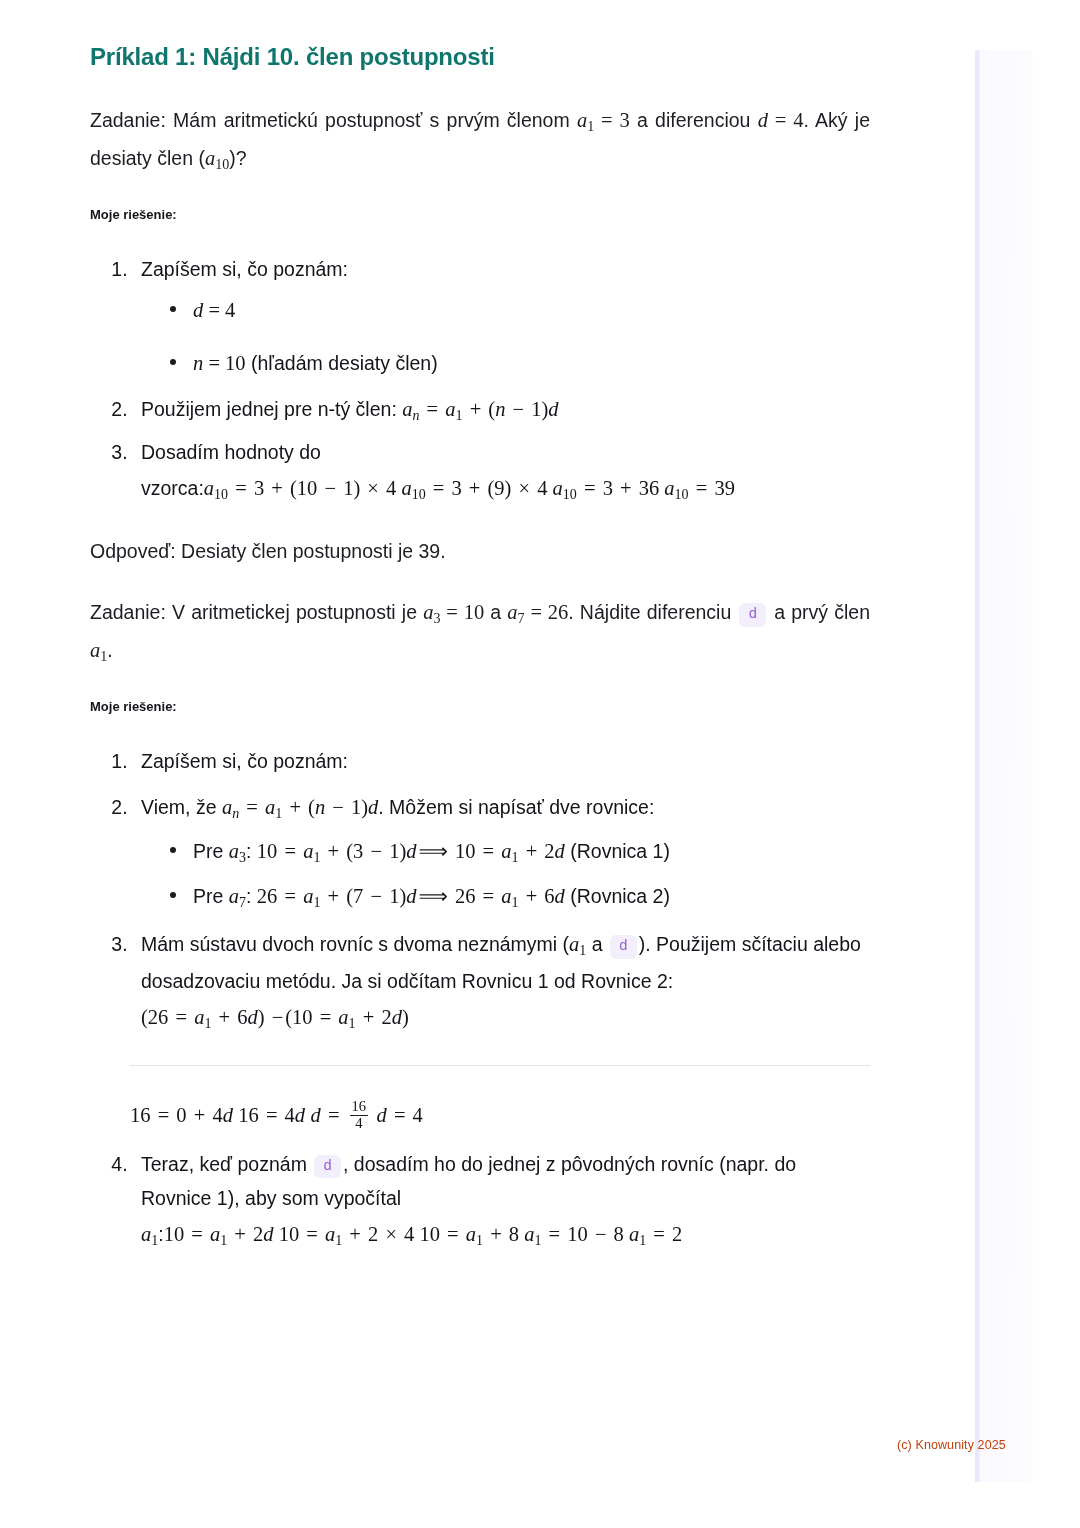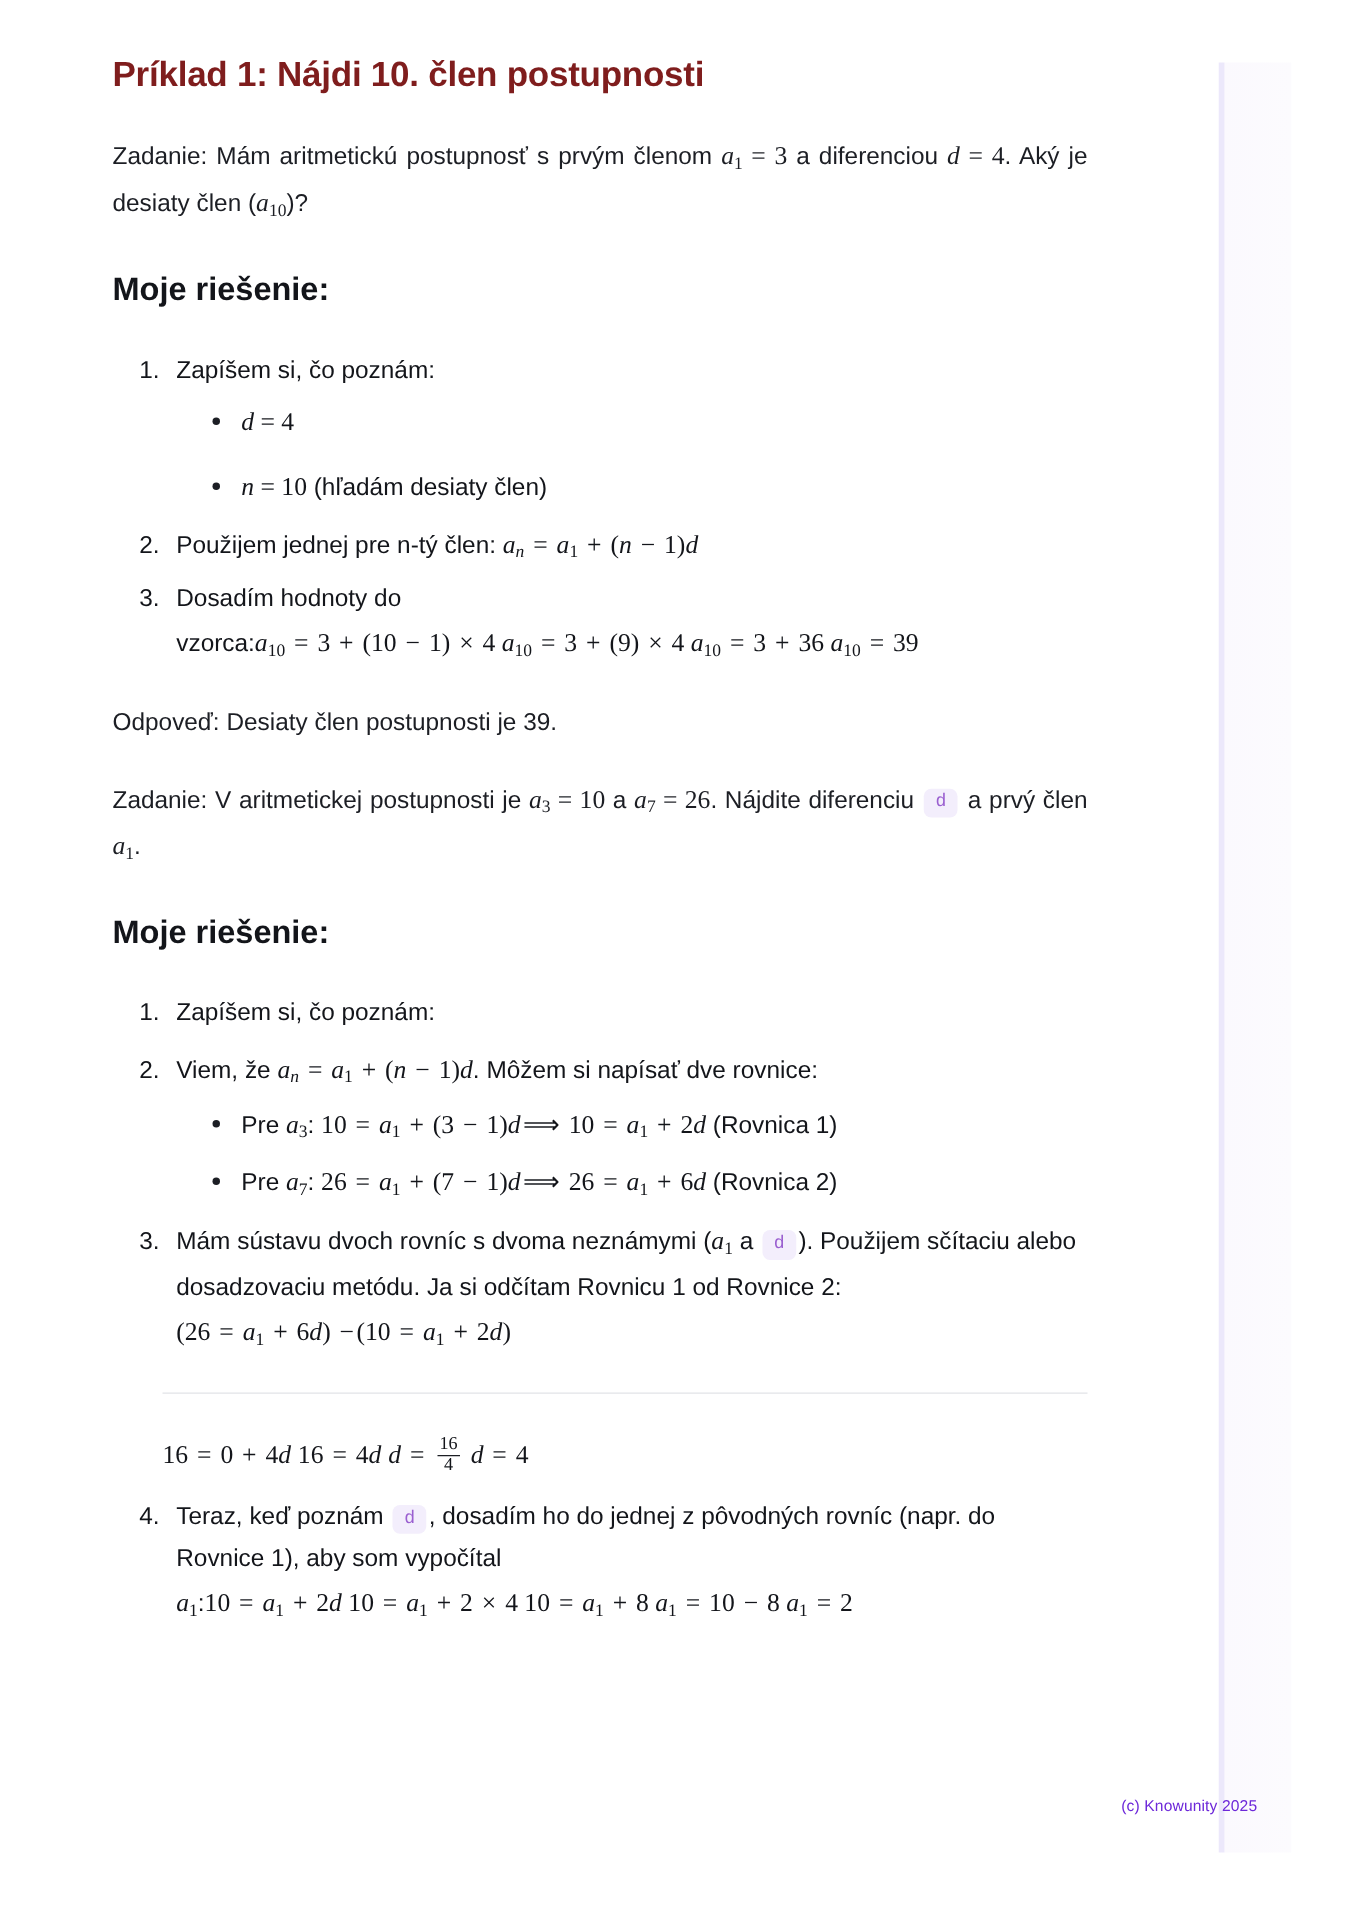--- a/index.html
+++ b/index.html
@@ -35,41 +35,41 @@
     padding: 0;
   }
 
   .content {
     margin-left: 90px;
     margin-right: 210px;
     padding-top: 42px;
   }
 
   h2.example-heading {
-    font-size: 28px;
+    font-size: 24px;
     font-weight: bold;
-    color: #7f1d1d;
+    color: #0f766e;
     margin: 0 0 30px 0;
     letter-spacing: -0.2px;
     line-height: 1.25;
   }
   h2.example-heading.second {
     margin-top: 57px;
   }
 
   p.para {
     font-size: 19.5px;
     line-height: 1.78;
     margin: 0 0 26px 0;
     color: #1c1e24;
   }
   p.para.justified { text-align: justify; }
 
   p.label {
-    font-size: 26px;
+    font-size: 13px;
     line-height: 1.7;
     font-weight: bold;
     margin: 0 0 26px 0;
   }
 
   b.inline-label { font-weight: normal; }
 
   
   .m {
     font-family: "Liberation Serif", serif;
@@ -169,21 +169,21 @@
     margin: 0 0 12px 0;
     padding-left: 40px;
     line-height: 1.9;
   }
 
   .watermark {
     position: absolute;
     left: 897px;
     top: 1438px;
     font-size: 12.5px;
-    color: #6d28d9;
+    color: #c2410c;
     letter-spacing: 0.1px;
     white-space: nowrap;
   }
 </style>
 </head>
 <body>
 
 <div class="right-band"></div>
 
 <div class="page">

